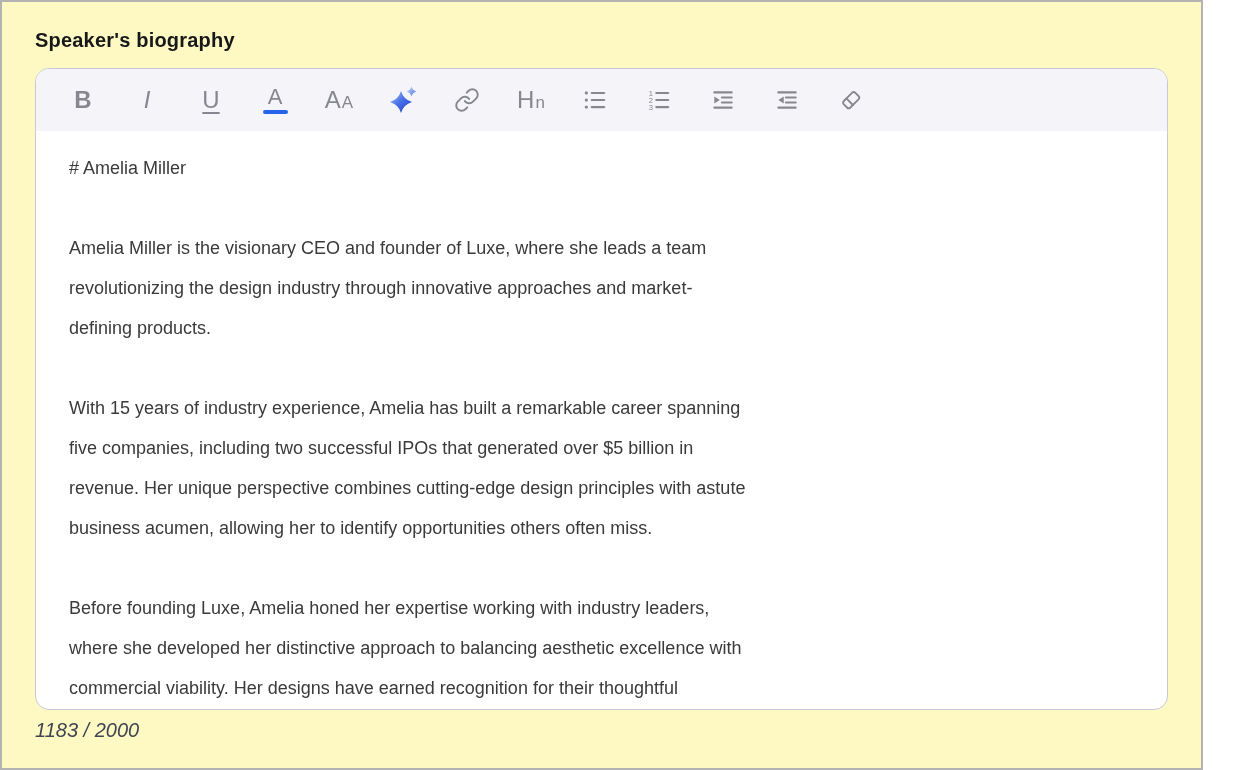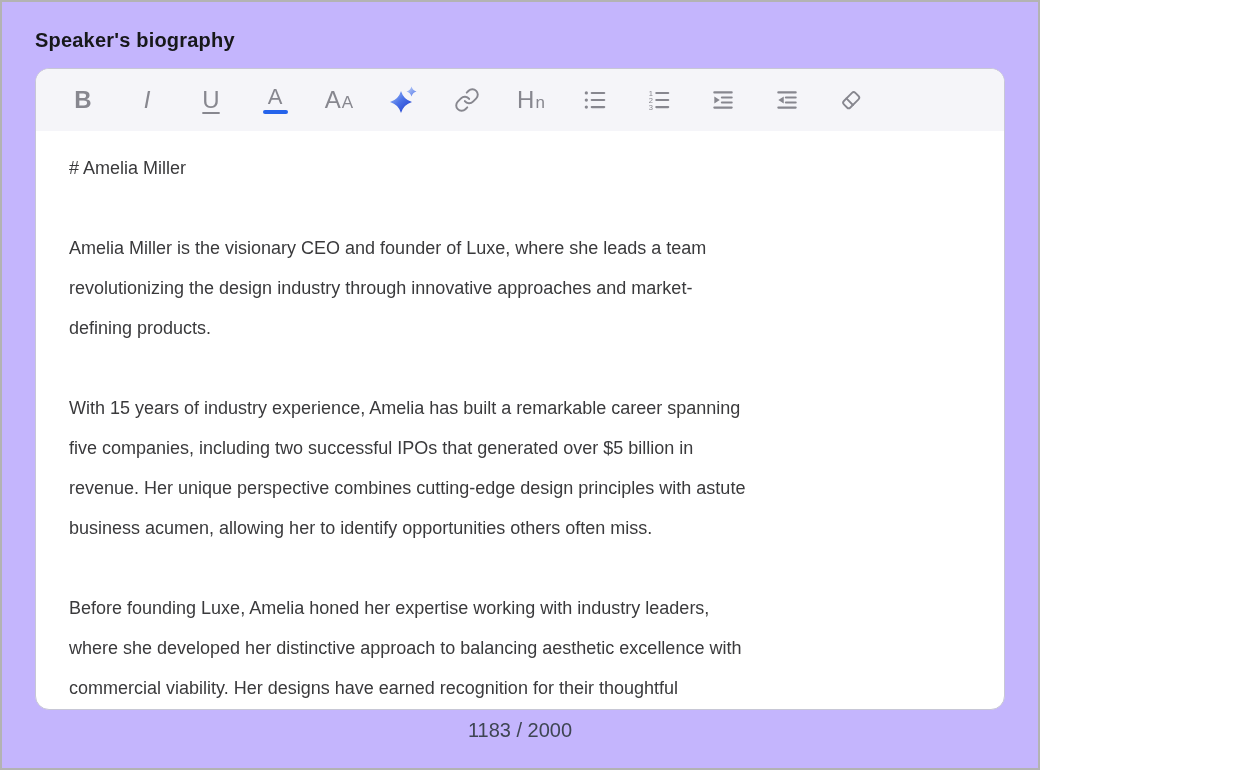--- a/index.html
+++ b/index.html
@@ -1,20 +1,20 @@
 <!DOCTYPE html>
 <html><head>
 <meta charset="utf-8">
 <style>
   * { margin:0; padding:0; box-sizing:border-box; }
   html,body { background:#fff; }
   .page {
-    width:1040px; height:770px;
+    width:1203px; height:770px;
     border:2px solid #b3b3b3;
-    background:#c4b5fd;
+    background:#fef9c3;
     padding:0 33px;
     font-family:"Liberation Sans", sans-serif;
     overflow:hidden;
   }
   .field-label {
     margin-top:27px;
     font-size:20px;
     font-weight:700;
     color:#17181a;
     letter-spacing:.2px;
@@ -56,23 +56,24 @@
   .content {
     padding:17px 33px 0 33px;
     font-size:18px;
     line-height:40px;
     color:#3a3a3c;
     white-space:pre;
     overflow:hidden;
   }
   .counter {
     margin-top:9px;
-    text-align:center;
+    text-align:left;
     font-size:20px;
     color:#3e4553;
+    font-style:italic;
   }
   svg { display:block; }
   .stroke-icon { stroke:#87878f; fill:none; stroke-width:1.8; stroke-linecap:round; stroke-linejoin:round; }
   .fill-icon  { fill:#87878f; }
 </style>
 </head>
 <body>
 
 <div class="page">
 

